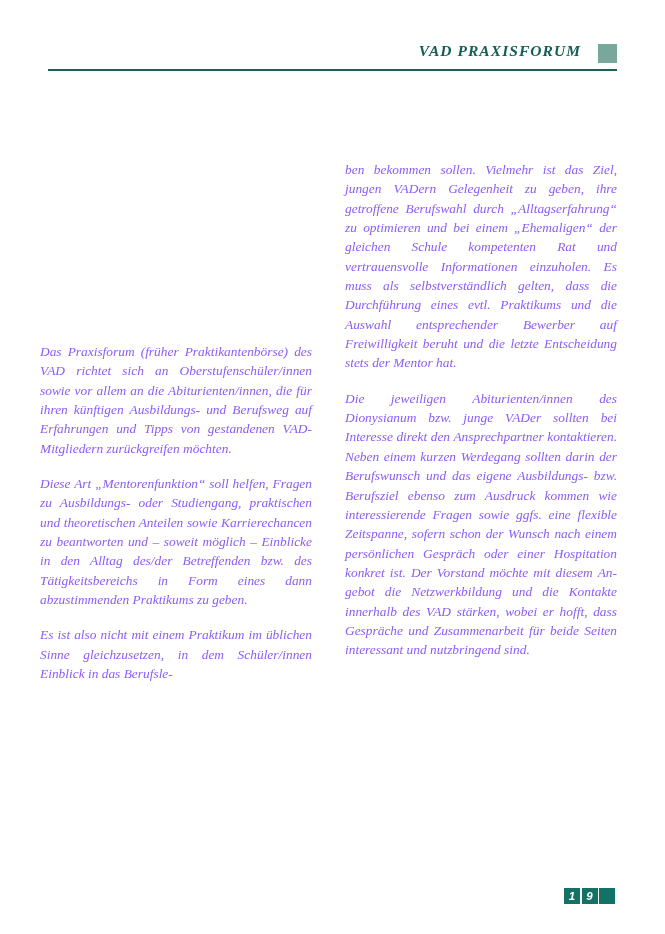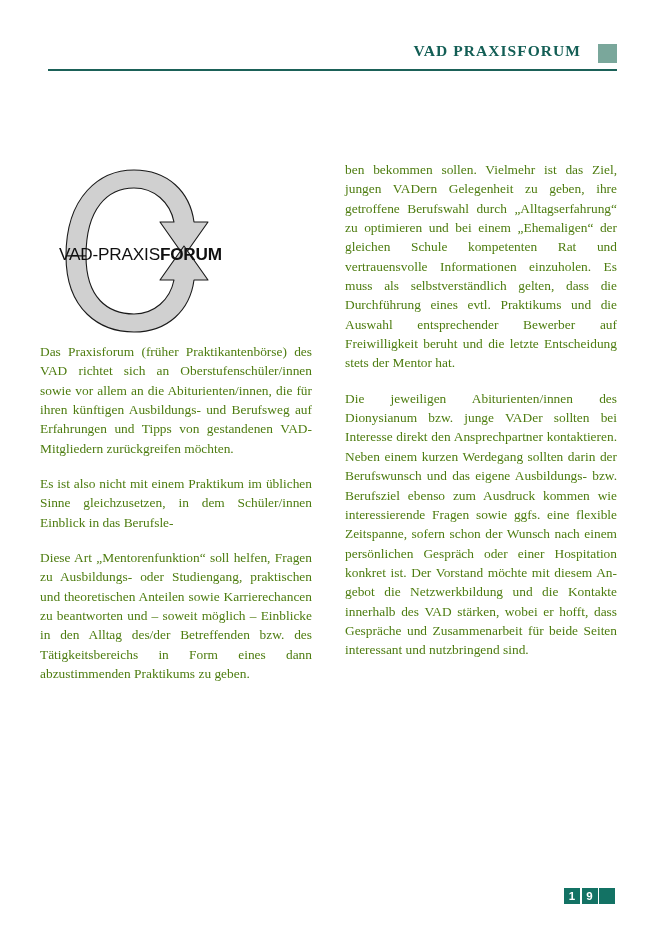--- a/index.html
+++ b/index.html
@@ -10,20 +10,21 @@
     width: 665px;
     height: 934px;
     background: #ffffff;
     font-family: "Liberation Serif", serif;
     position: relative;
     overflow: hidden;
   }
   .page {
     position: absolute;
     inset: 0;
+    font-style: italic;
   }
 
   
   .header {
     position: absolute;
     left: 48px;
     top: 40px;
     width: 569px;
     height: 34px;
   }
@@ -54,21 +55,21 @@
     height: 1.6px;
     background: #1b6158;
   }
 
   
   .col {
     position: absolute;
     width: 272px;
     font-size: 13.4px;
     line-height: 19.35px;
-    color: #4d7c0f;
+    color: #8b5cf6;
     text-align: justify;
     text-justify: inter-word;
     hyphens: manual;
   }
   .col-left  { left: 40px;  top: 160px; }
   .col-right { left: 345px; top: 160px; }
 
   .col p {
     margin: 0 0 16px 0;
   }
@@ -132,57 +133,26 @@
 <body>
 
 <div class="page">
 
   <div class="header">
     <div class="header-title">VAD PRAXISFORUM</div>
     <div class="header-square"></div>
     <div class="header-rule"></div>
   </div>
 
-  <div class="logo">
-    <svg viewBox="0 0 185 182" xmlns="http://www.w3.org/2000/svg">
-      <g fill="#d0d0d0" stroke="#1a1a1a" stroke-width="1.1" stroke-linejoin="round" stroke-linecap="round">
-
-        <path d="M 18 96
-                 C 18 36, 52 10, 86 10
-                 C 120 10, 142 32, 146 62
-                 L 160 62
-                 L 136 96
-                 L 112 62
-                 L 126 62
-                 C 122 42, 106 28, 86 28
-                 C 60 28, 38 48, 38 96
-                 Z"></path>
-
-        <path d="M 18 96
-                 C 18 150, 52 172, 86 172
-                 C 120 172, 142 150, 146 120
-                 L 160 120
-                 L 136 86
-                 L 112 120
-                 L 126 120
-                 C 122 140, 106 154, 86 154
-                 C 60 154, 38 138, 38 96
-                 Z"></path>
-      </g>
-    </svg>
-    <div class="logo-text">
-      <span>VAD-PRAXIS</span><span class="bold">FORUM</span>
-    </div>
-  </div>
 
   <div class="col col-left">
     <span class="logo-spacer"></span>
     <p>Das Praxisforum (früher Praktikanten­börse) des VAD richtet sich an Oberstu­fenschüler/innen sowie vor allem an die Abiturienten/innen, die für ihren künf­tigen Ausbildungs- und Berufsweg auf Erfahrungen und Tipps von gestandenen VAD-Mitgliedern zurückgreifen möchten.</p>
+    <p>Diese Art „Mentorenfunktion“ soll hel­fen, Fragen zu Ausbildungs- oder Studi­engang, praktischen und theoretischen Anteilen sowie Karrierechancen zu be­antworten und – soweit möglich – Ein­blicke in den Alltag des/der Betreffenden bzw. des Tätigkeitsbereichs in Form eines dann abzustimmenden Praktikums zu geben.</p>
     <p>Es ist also nicht mit einem Praktikum im üblichen Sinne gleichzusetzen, in dem Schüler/innen Einblick in das Berufsle-</p>
-    <p>Diese Art „Mentorenfunktion“ soll hel­fen, Fragen zu Ausbildungs- oder Studi­engang, praktischen und theoretischen Anteilen sowie Karrierechancen zu be­antworten und – soweit möglich – Ein­blicke in den Alltag des/der Betreffenden bzw. des Tätigkeitsbereichs in Form eines dann abzustimmenden Praktikums zu geben.</p>
   </div>
 
   <div class="col col-right">
     <p>ben bekommen sollen. Vielmehr ist das Ziel, jungen VAD­ern Gelegenheit zu ge­ben, ihre getroffene Berufswahl durch „Alltagserfahrung“ zu optimieren und bei einem „Ehemaligen“ der gleichen Schu­le kompetenten Rat und vertrauensvol­le Informationen einzuholen. Es muss als selbstverständlich gelten, dass die Durchführung eines evtl. Praktikums und die Auswahl entsprechender Bewerber auf Freiwilligkeit beruht und die letzte Entscheidung stets der Mentor hat.</p>
     <p>Die jeweiligen Abiturienten/innen des Dionysianum bzw. junge VAD­er sollten bei Interesse direkt den Ansprechpartner kontaktieren. Neben einem kurzen Wer­degang sollten darin der Berufswunsch und das eigene Ausbildungs- bzw. Be­rufsziel ebenso zum Ausdruck kommen wie interessierende Fragen sowie ggfs. eine flexible Zeitspanne, sofern schon der Wunsch nach einem persönlichen Gespräch oder einer Hospitation konkret ist. Der Vorstand möchte mit diesem An­gebot die Netzwerkbildung und die Kon­takte innerhalb des VAD stärken, wobei er hofft, dass Gespräche und Zusammen­arbeit für beide Seiten interessant und nutzbringend sind.</p>
   </div>
 
   <div class="pagenum">
     <div class="digit">1</div>
     <div class="digit">9</div>

